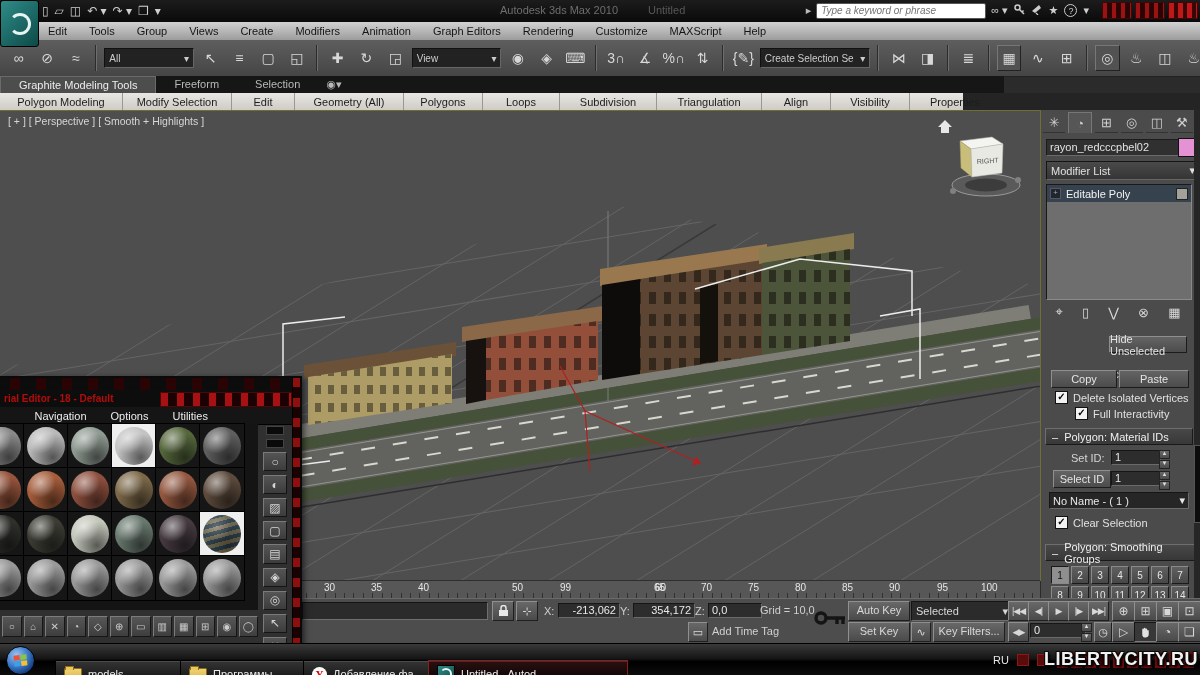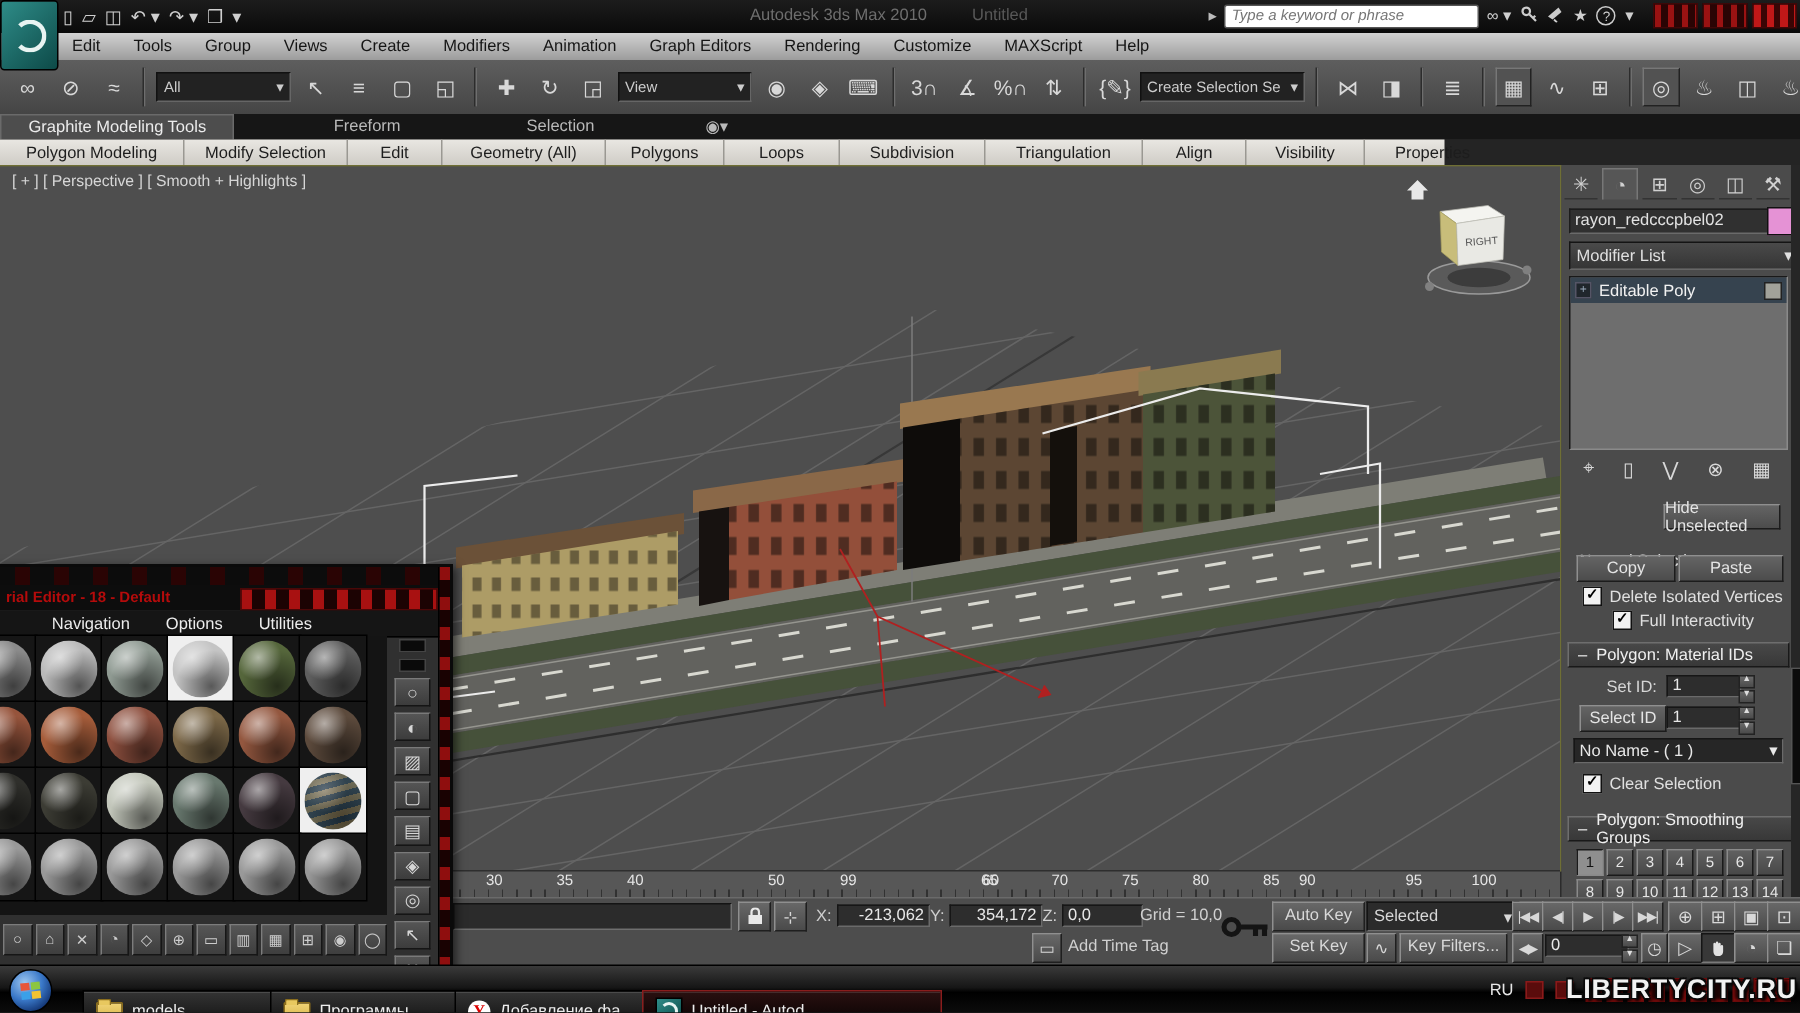--- a/index.html
+++ b/index.html
@@ -26,21 +26,21 @@
   .winbtn.close{background-image:repeating-linear-gradient(90deg,#c01818 0 5px,#3a0505 5px 9px);}
   
   #menubar{left:0;top:22px;width:1200px;height:18px;background:linear-gradient(#d2d2d2,#9c9c9c);display:flex;align-items:center;padding-left:48px;gap:22px;color:#151515;font-size:11px;}
   
   #toolbar{left:0;top:40px;width:1200px;height:36px;background:linear-gradient(#5e5e5e,#454545);border-bottom:1px solid #222;display:flex;align-items:center;gap:4px;padding-left:6px;color:#d8d8d8;}
   .tbi{width:24px;height:24px;display:flex;align-items:center;justify-content:center;font-size:14px;border:1px solid transparent;}
   .tbi.frame{border-color:#777 #222 #222 #777;background:#525252;}
   .tbsep{width:1px;height:26px;background:#2c2c2c;border-right:1px solid #6e6e6e;margin:0 3px;}
   .tbdrop{height:18px;display:flex;align-items:center;justify-content:space-between;padding:0 4px;background:#222;border:1px solid;border-color:#111 #666 #666 #111;color:#ccc;font-size:10px;}
   
-  #ribbontabs{left:0;top:76px;width:1200px;height:17px;background:#161616;display:flex;align-items:stretch;color:#b9b9b9;gap:48px;}
+  #ribbontabs{left:0;top:76px;width:1004px;height:17px;background:#161616;display:flex;align-items:stretch;color:#b9b9b9;}
   .rtab{padding:2px 18px;font-size:11px;}
   .rtab.active{background:#4d4d4d;color:#ececec;border:1px solid #6a6a6a;border-bottom:none;}
   #ribbonsub{left:0;top:93px;width:1200px;height:17px;background:#242424;}
   #ribbonsub .light{position:absolute;left:0;top:0;width:963px;height:17px;background:linear-gradient(#e9e7e2,#cfccc6);display:flex;}
   .stab{flex:0 0 auto;display:flex;align-items:center;justify-content:center;color:#1d1d1d;font-size:11px;border-right:1px solid #9a9892;padding:0 2px;}
   
   #viewport{left:0;top:110px;width:1040px;height:470px;background:#4e4e4e;border-top:1px solid #6f6f35;border-right:1px solid #6f6f35;}
   #vplabel{left:8px;top:115px;color:#d6d6d6;font-size:10.5px;z-index:3;}
   
   #cmdpanel{left:1041px;top:110px;width:159px;height:488px;background:#4b4b4b;color:#d6d6d6;}
@@ -464,21 +464,21 @@
     <span class="tk" style="left:418px;">40</span>
     <span class="tk" style="left:465px;margin-top:16px;">45</span>
     <span class="tk" style="left:512px;">50</span>
     <span class="tk" style="left:560px;">99</span>
     <span class="tk" style="left:607px;padding-left:48px;">60</span>
     <span class="tk" style="left:654px;">65</span>
     <span class="tk" style="left:701px;">70</span>
     <span class="tk" style="left:748px;">75</span>
     <span class="tk" style="left:795px;">80</span>
     <span class="tk" style="left:842px;">85</span>
-    <span class="tk" style="left:866px;">90</span>
+    <span class="tk" style="left:889px;">90</span>
     <span class="tk" style="left:937px;">95</span>
     <span class="tk" style="left:981px;">100</span>
   </div>
 
   <div id="statusbar" class="abs">
     <div class="srow" style="top:2px;">
       <div class="sunken abs" style="left:302px;top:1px;width:184px;height:16px;"></div>
       <div class="raised abs" style="left:492px;top:0;width:20px;height:18px;display:flex;align-items:center;justify-content:center;">
         <svg width="11" height="12" viewBox="0 0 11 12">
             <rect x="1" y="5" width="9" height="6" fill="#e8e8e8"></rect>

